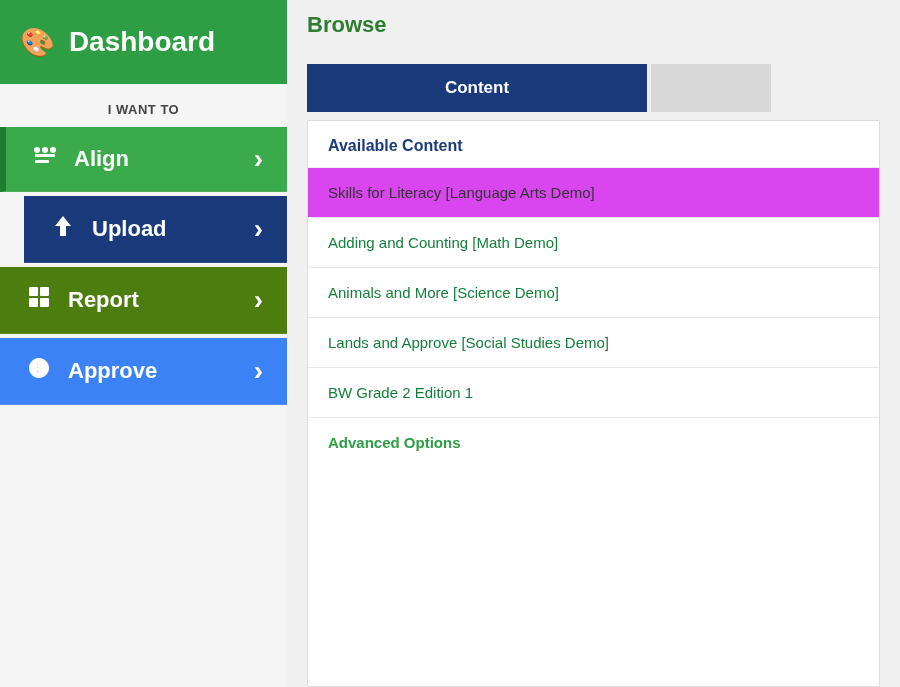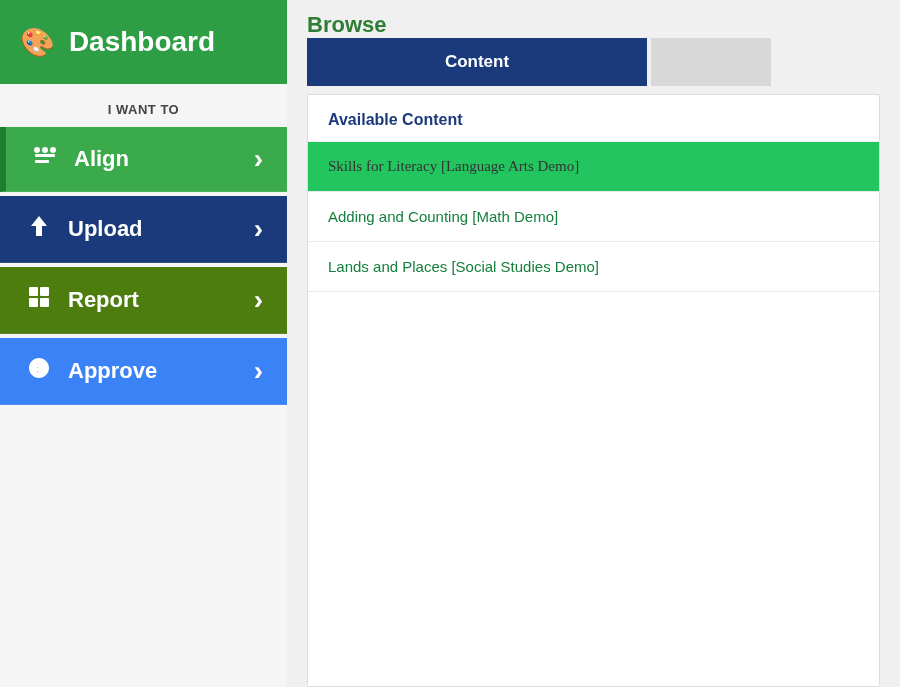--- a/index.html
+++ b/index.html
@@ -66,20 +66,21 @@
       border-bottom: 1px solid rgba(255,255,255,0.1);
     }
 
     .nav-item.align {
       background: #3aaa4a;
       border-left: 6px solid #1e7d30;
     }
 
     .nav-item.upload {
       background: #1a3a7c;
+      margin-left: 24px;
     }
 
     .nav-item.report {
       background: #4d7c0f;
     }
 
     .nav-item.approve {
       background: #3b82f6;
     }
 
@@ -106,21 +107,21 @@
     }
 
     .browse-header {
       padding: 12px 20px 8px 20px;
     }
 
     .browse-title {
       color: #2e7d32;
       font-size: 22px;
       font-weight: 700;
-      margin-bottom: 0;
+      margin-bottom: 26px;
     }
 
     .tabs-row {
       display: flex;
       gap: 4px;
     }
 
     .tab-button {
       padding: 14px 0;
       font-size: 17px;
@@ -171,23 +172,22 @@
       padding: 16px 20px;
       border-bottom: 1px solid #e8e8e8;
       font-size: 15px;
       color: #15803d;
       cursor: pointer;
       display: flex;
       align-items: center;
     }
 
     .content-item.highlighted {
-      background: #22c55e;
+      background: #d946ef;
       color: #333;
-      font-family: Liberation Serif, serif;
     }
 
     .advanced-options {
       padding: 16px 20px;
     }
 
     .advanced-options-link {
       color: #2e9e44;
       font-size: 15px;
       font-weight: 700;
@@ -276,18 +276,27 @@
     </div>
 
     <div class="content-list">
       <div class="content-item highlighted">
         <span>Skills for Literacy [Language Arts Demo]</span>
       </div>
       <div class="content-item">
         <span>Adding and Counting [Math Demo]</span>
       </div>
       <div class="content-item">
-        <span>Lands and Places [Social Studies Demo]</span>
-      </div>
-    </div>
-
+        <span>Animals and More [Science Demo]</span>
+      </div>
+      <div class="content-item">
+        <span>Lands and Approve [Social Studies Demo]</span>
+      </div>
+      <div class="content-item">
+        <span>BW Grade 2 Edition 1</span>
+      </div>
+    </div>
+
+    <div class="advanced-options">
+      <a class="advanced-options-link">Advanced Options</a>
+    </div>
   </div>
 </div>
 
 </body></html>

